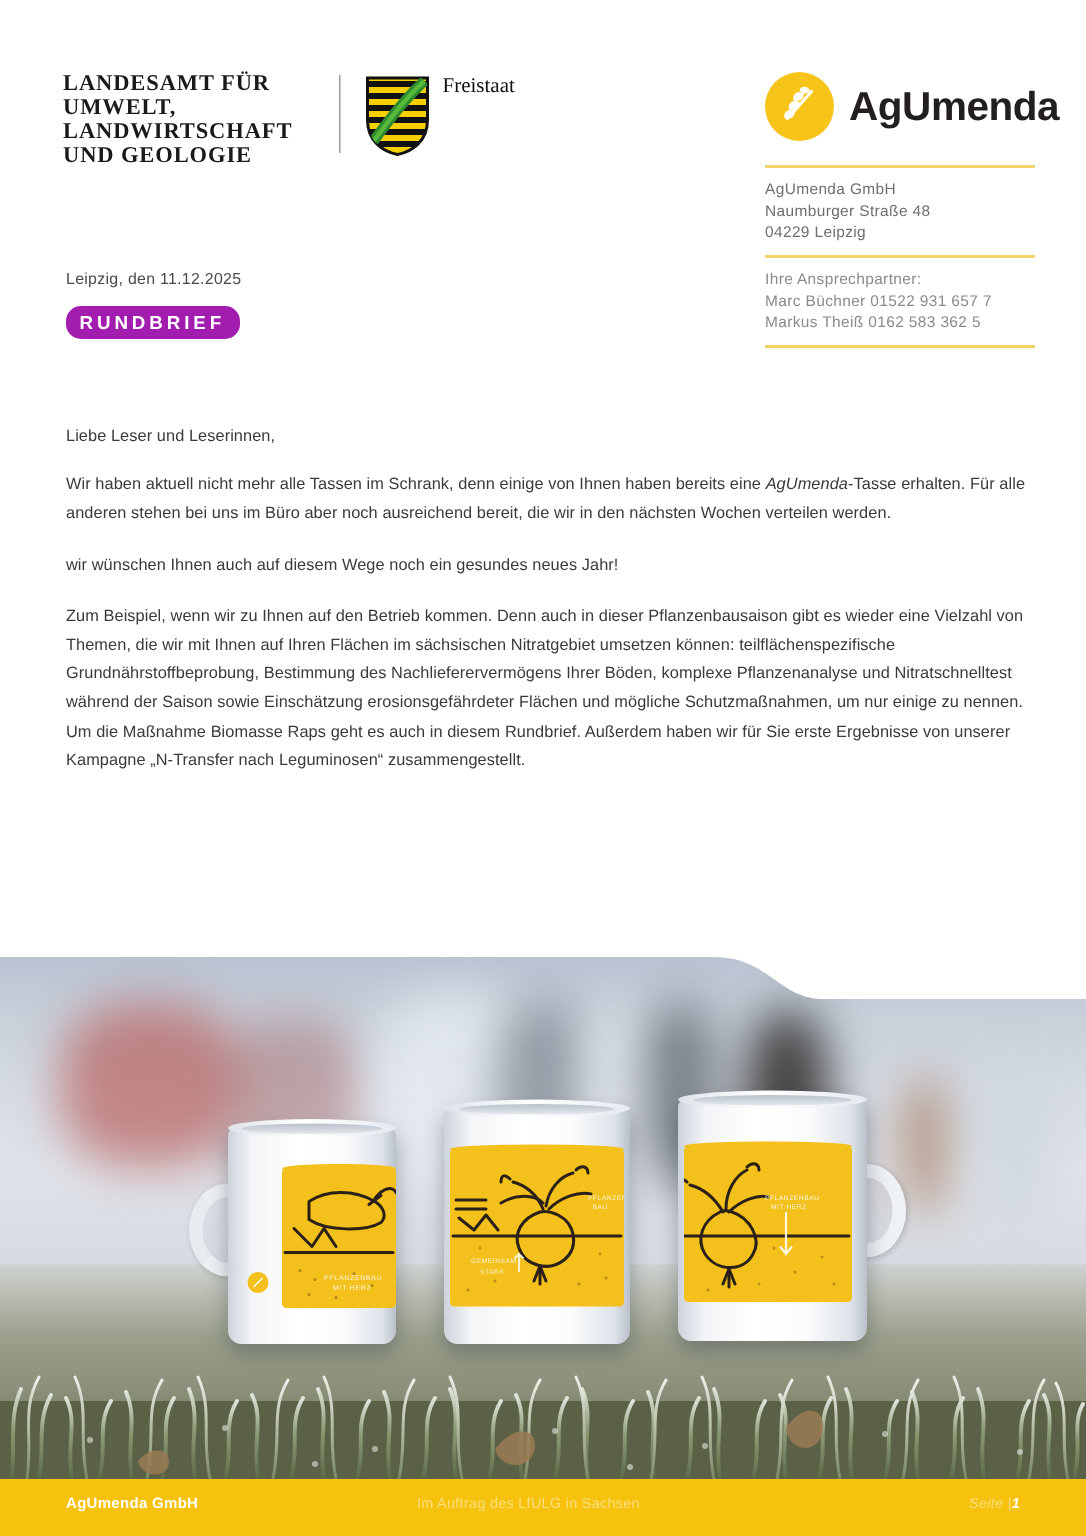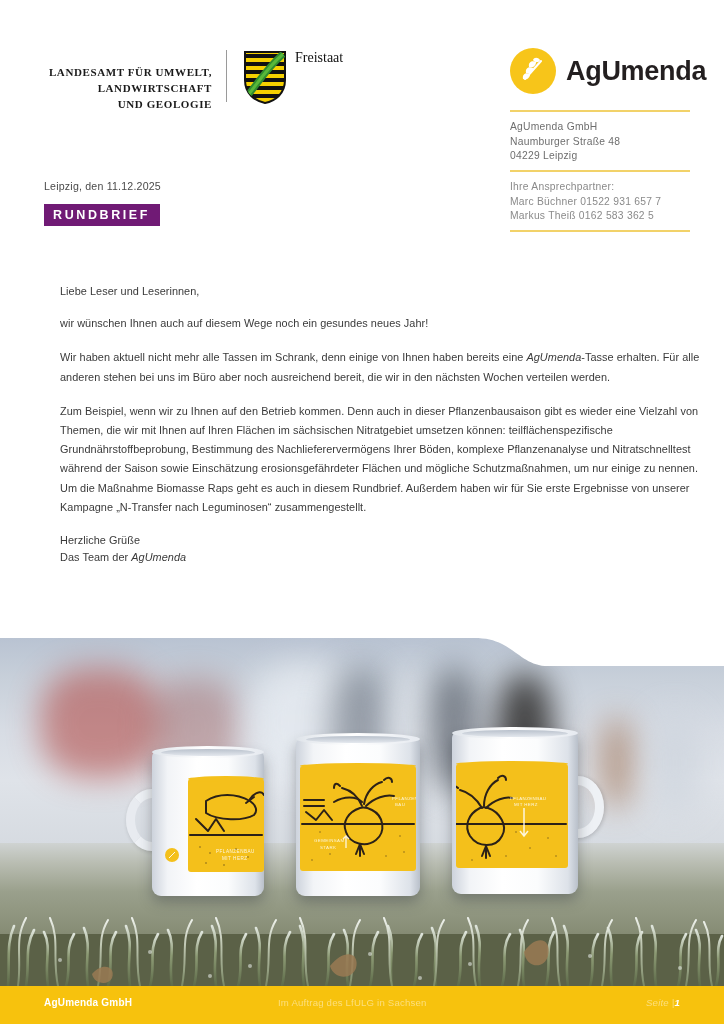--- a/index.html
+++ b/index.html
@@ -10,24 +10,23 @@
     overflow:hidden;
     position:relative;
   }
   .page{position:relative;width:724px;height:1024px;overflow:hidden;background:#fff;}
 
   
   .header{position:absolute;left:0;top:0;width:724px;height:250px;}
 
   .lfulg{position:absolute;left:42px;top:48px;width:350px;height:62px;}
   .lfulg-text{
-    position:absolute;left:0;top:16px;width:170px;
-    text-align:right;
+    position:absolute;left:0;top:0;width:170px;
     font-family:"Liberation Serif", serif;
-    font-size:11px;line-height:16px;letter-spacing:.6px;
+    font-size:15px;line-height:16px;letter-spacing:.6px;
     color:#1a1a1a;font-weight:700;
   }
   .lfulg-sep{position:absolute;left:184px;top:2px;width:1px;height:52px;background:#9a9a9a;}
   .lfulg-wappen{position:absolute;left:201px;top:2px;width:44px;height:55px;}
   .lfulg-fs{position:absolute;left:253px;top:2px;text-align:center;}
   .fs-top{font-family:"Liberation Serif", serif;font-size:14px;color:#111;line-height:16px;}
   .fs-bot{font-family:"Liberation Serif", serif;font-size:27px;font-weight:700;color:#111;line-height:29px;letter-spacing:.3px;}
 
   
   .agu-logo{position:absolute;left:510px;top:48px;width:180px;height:46px;}
@@ -36,31 +35,31 @@
 
   .rule-y{position:absolute;background:#f2d269;height:1.5px;}
 
   .addr{position:absolute;left:510px;font-size:10.3px;line-height:14.6px;color:#6e6e6e;letter-spacing:.25px;}
   .addr.contact{color:#8a8a8a;}
 
   
   .datum{position:absolute;left:44px;top:180px;font-size:10.6px;color:#4a4a4a;letter-spacing:.2px;}
   .badge{
     position:absolute;left:44px;top:204px;
-    background:#701a75;color:#ffffff;
+    background:#a21caf;color:#ffffff;
     font-size:12.5px;font-weight:700;letter-spacing:2.6px;
-    padding:4px 10px 4px 9px;line-height:14px;
+    padding:4px 10px 4px 9px;line-height:14px;border-radius:10px;
   }
   .doc-title{
     position:absolute;left:44px;top:229px;
     font-size:20.5px;font-weight:700;color:#58595b;letter-spacing:-.2px;
   }
 
   
-  .body{position:absolute;left:44px;top:282px;width:648px;margin-left:16px;}
+  .body{position:absolute;left:44px;top:282px;width:648px;}
   .p{
     font-size:10.9px;line-height:19.2px;color:#3a3a3a;
     letter-spacing:.05px;margin:0 0 15px 0;text-align:left;
   }
   .p.tight{margin-bottom:13px;}
   .p.sig{line-height:16.5px;}
   .it{font-style:italic;}
 
   
   .photo{position:absolute;left:0;top:638px;width:724px;height:348px;overflow:hidden;}
@@ -170,24 +169,23 @@
     </div>
 
     <div class="rule-y" style="left:510px;top:230px;width:180px;"></div>
   </div>
 
   <div class="datum">Leipzig, den 11.12.2025</div>
   <div class="badge">RUNDBRIEF</div>
 
   <div class="body">
     <p class="p tight">Liebe Leser und Leserinnen,</p>
+    <p class="p"><span>Wir haben aktuell nicht mehr alle Tassen im Schrank, denn einige von Ihnen haben bereits eine </span><span class="it">AgUmenda</span><span>-Tasse erhalten. Für alle anderen stehen bei uns im Büro aber noch ausreichend bereit, die wir in den nächsten Wochen verteilen werden.</span></p>
     <p class="p">wir wünschen Ihnen auch auf diesem Wege noch ein gesundes neues Jahr!</p>
-    <p class="p"><span>Wir haben aktuell nicht mehr alle Tassen im Schrank, denn einige von Ihnen haben bereits eine </span><span class="it">AgUmenda</span><span>-Tasse erhalten. Für alle anderen stehen bei uns im Büro aber noch ausreichend bereit, die wir in den nächsten Wochen verteilen werden.</span></p>
     <p class="p">Zum Beispiel, wenn wir zu Ihnen auf den Betrieb kommen. Denn auch in dieser Pflanzenbausaison gibt es wieder eine Vielzahl von Themen, die wir mit Ihnen auf Ihren Flächen im sächsischen Nitratgebiet umsetzen können: teilflächenspezifische Grundnährstoffbeprobung, Bestimmung des Nachlieferervermögens Ihrer Böden, komplexe Pflanzenanalyse und Nitratschnelltest während der Saison sowie Einschätzung erosionsgefährdeter Flächen und mögliche Schutzmaßnahmen, um nur einige zu nennen. Um die Maßnahme Biomasse Raps geht es auch in diesem Rundbrief. Außerdem haben wir für Sie erste Ergebnisse von unserer Kampagne „N-Transfer nach Leguminosen“ zusammengestellt.</p>
-    <p class="p sig"><span>Herzliche Grüße</span><br><span>Das Team der </span><span class="it">AgUmenda</span></p>
   </div>
 
   <div class="photo">
     <div class="photo-clip">
       <div class="photo-inner">
 
         <div class="bg-sky"></div>
         <div class="blur-blob" style="left:40px;top:30px;width:120px;height:110px;background:#b0413c;opacity:.55;"></div>
         <div class="blur-blob" style="left:150px;top:40px;width:90px;height:100px;background:#8d3b38;opacity:.35;"></div>
         <div class="blur-blob" style="left:250px;top:25px;width:110px;height:120px;background:#e7ecf2;opacity:.8;"></div>

